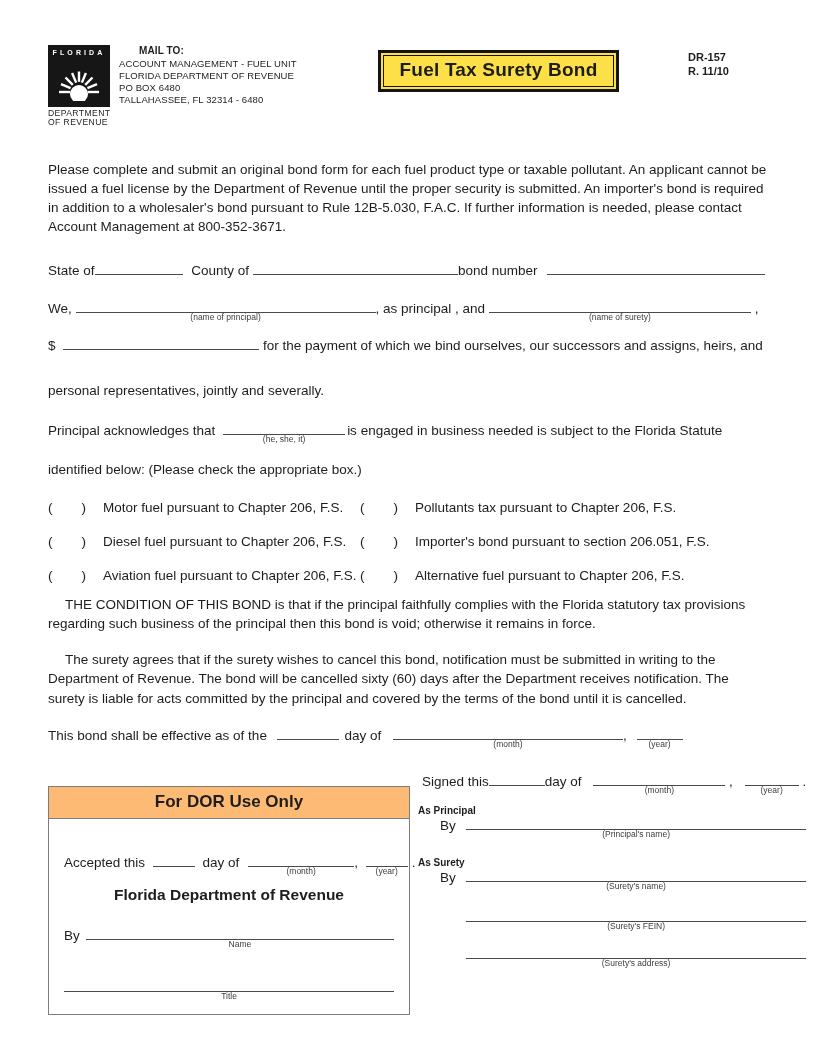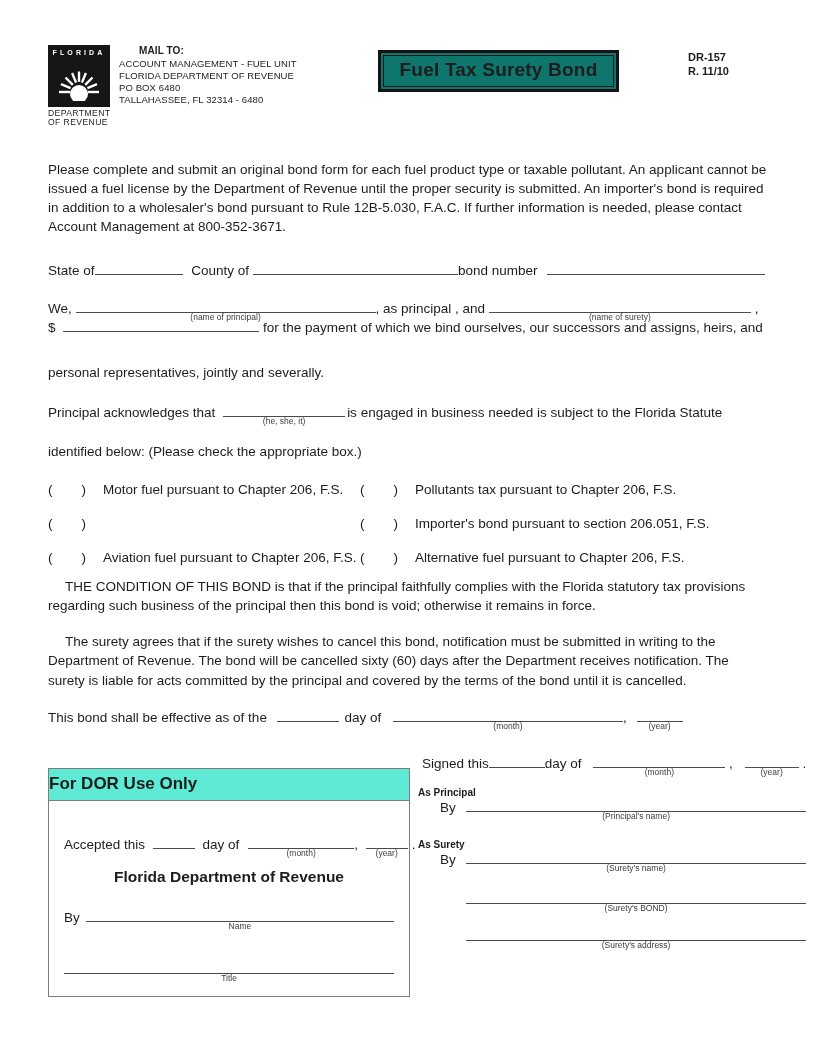--- a/index.html
+++ b/index.html
@@ -5,21 +5,21 @@
   html,body{margin:0;padding:0;background:#ffffff;}
   body{width:816px;height:1056px;overflow:hidden;font-family:"Liberation Sans",sans-serif;color:#1d1d1d;}
   .page{box-sizing:border-box;width:816px;height:1056px;padding:45px 48px 0 48px;}
 
   
   .hdr{display:flex;align-items:flex-start;}
   .logo{width:62px;flex:0 0 62px;}
   .mailto{margin-left:9px;width:190px;font-size:9.5px;line-height:1.28;letter-spacing:.1px;}
   .mailto .lbl{font-weight:bold;font-size:10px;padding-left:20px;}
   .titlewrap{flex:1;display:flex;justify-content:center;padding-top:5px;}
-  .title-box{border:3px solid #141414;padding:2px;background:#0f766e;}
+  .title-box{border:3px solid #141414;padding:2px;background:#fde047;}
   .title-inner{border:1.5px solid #141414;padding:3px 16px 5px 16px;font-size:19px;font-weight:bold;letter-spacing:.2px;}
   .formnum{width:80px;flex:0 0 80px;font-size:11px;font-weight:bold;text-align:left;padding-top:5px;line-height:1.3;}
 
   
   .bt{font-size:13.5px;line-height:1.42;margin:0;}
   .indent{text-indent:17px;}
   .row{font-size:13.5px;white-space:nowrap;}
 
   
   .fill{display:inline-block;position:relative;vertical-align:baseline;}
@@ -30,21 +30,21 @@
   .cbx-grid{display:grid;grid-template-columns:312px auto;row-gap:19px;margin-top:21px;font-size:13.5px;}
   .cbx{display:flex;align-items:baseline;cursor:default;}
   .cbx .parens{display:inline-flex;justify-content:space-between;width:38px;flex:0 0 38px;margin-right:17px;}
 
   
   .bottom{display:flex;margin-top:12px;}
   .bleft{width:362px;flex:0 0 362px;padding-top:31px;}
   .bright{flex:1;padding-left:8px;}
 
   .dor-box{border:1.2px solid #7d7d7d;background:#fff;}
-  .dor-hd{background:#5eead4;border-bottom:1.2px solid #7d7d7d;text-align:left;font-size:17px;font-weight:bold;padding:5px 0 6px;}
+  .dor-hd{background:#fdba74;border-bottom:1.2px solid #7d7d7d;text-align:center;font-size:17px;font-weight:bold;padding:5px 0 6px;}
   .dor-body{padding:36px 15px 22px 15px;font-size:13.5px;}
   .dor-dept{text-align:center;font-size:15.5px;font-weight:bold;margin-top:16px;}
   .flexrow{display:flex;align-items:baseline;font-size:13.5px;}
   .flexrow .fill{flex:1;}
 
   .sig-h{font-size:10px;font-weight:bold;}
   .sig-row{display:flex;align-items:baseline;font-size:13.5px;margin:2px 0 0 22px;}
   .sig-row .by{flex:0 0 26px;}
   .sig-row .fill{flex:1;}
   .sig-row.noby{margin-left:48px;}
@@ -105,21 +105,21 @@
   </div>
 
   <div class="row" style="margin-top:23px;">
     <span>We,</span>
     <span class="fill" style="width:300px;"><span class="ln"></span><span class="cap">(name of principal)</span></span><span>, as principal , and</span>
     <span class="fill" style="width:262px;"><span class="ln"></span><span class="cap">(name of surety)</span></span>
     <span>,</span>
   </div>
 
 
-  <div class="row" style="margin-top:4px;">
+  <div class="row" style="margin-top:22px;">
     <span>$</span>
     <span class="fill" style="width:196px;margin-left:4px;"><span class="ln"></span></span>
     <span>for the payment of which we bind ourselves, our successors and assigns, heirs, and</span>
   </div>
   <p class="bt" style="margin-top:28px;">personal representatives, jointly and severally.</p>
 
   <div class="row" style="margin-top:23px;">
     <span>Principal acknowledges that</span>
     <span class="fill" style="width:122px;margin-left:4px;margin-right:2px;"><span class="ln"></span><span class="cap">(he, she, it)</span></span><span>is engaged in business needed is subject to the Florida Statute</span>
   </div>
@@ -138,20 +138,21 @@
           <span>(</span>
           <span>)</span>
         </span>
       <span>Pollutants tax pursuant to Chapter 206, F.S.</span>
     </div>
     <div class="cbx">
       <span class="parens">
           <span>(</span>
           <span>)</span>
         </span>
+      <span>Diesel fuel pursuant to Chapter 206, F.S.</span>
     </div>
     <div class="cbx">
       <span class="parens">
           <span>(</span>
           <span>)</span>
         </span>
       <span>Importer's bond pursuant to section 206.051, F.S.</span>
     </div>
     <div class="cbx">
       <span class="parens">
@@ -236,21 +237,21 @@
         <span class="by">By</span>
         <span class="fill">
             <span class="ln"></span>
             <span class="cap">(Surety's name)</span>
           </span>
       </div>
 
       <div class="sig-row noby" style="margin-top:34px;">
         <span class="fill">
             <span class="ln"></span>
-            <span class="cap">(Surety's BOND)</span>
+            <span class="cap">(Surety's FEIN)</span>
           </span>
       </div>
 
       <div class="sig-row noby" style="margin-top:34px;">
         <span class="fill">
             <span class="ln"></span>
             <span class="cap">(Surety's address)</span>
           </span>
       </div>
 

